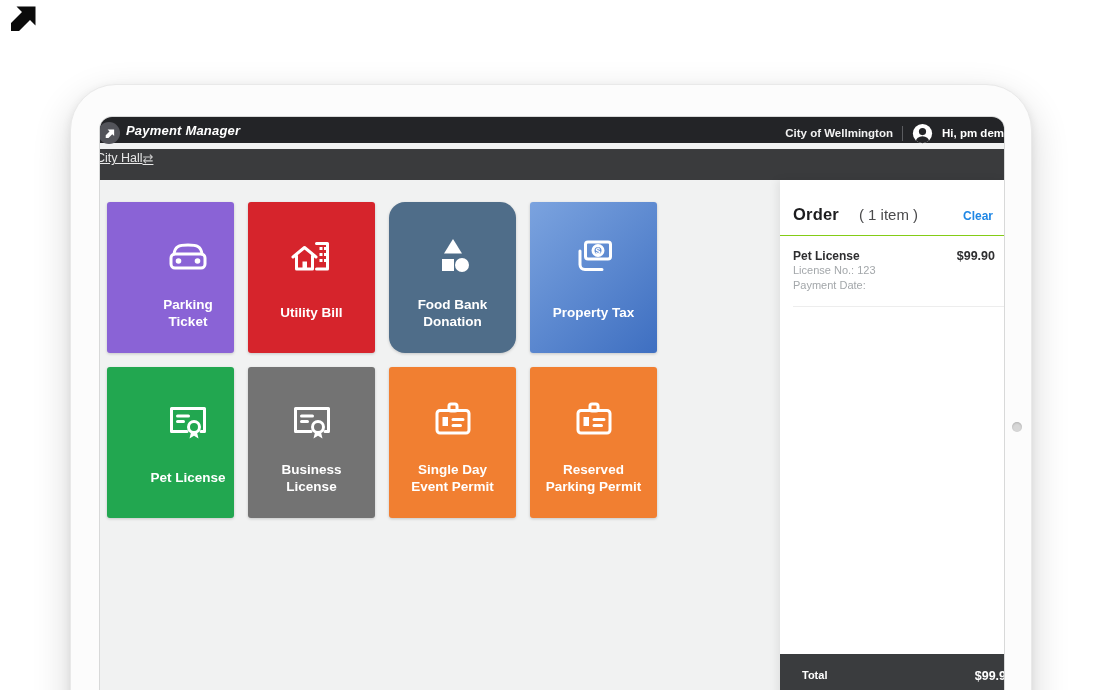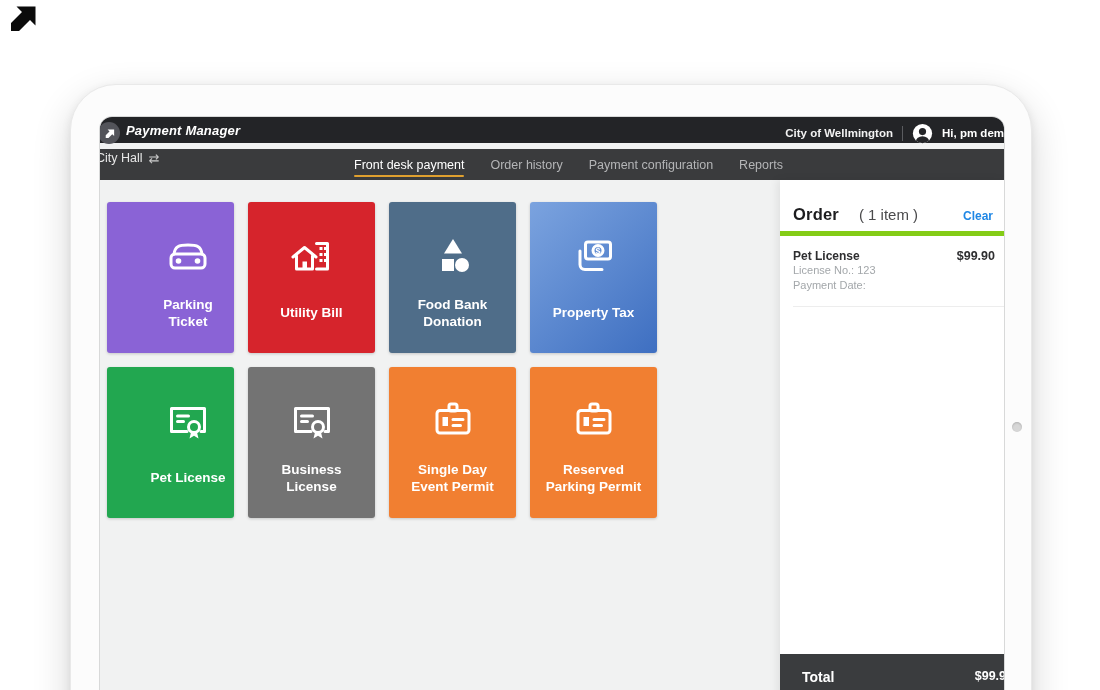--- a/index.html
+++ b/index.html
@@ -31,21 +31,21 @@
     letter-spacing:.2px; }
   .topbar-right { position:absolute; right:0; top:0; height:32px; display:flex;
     align-items:center; gap:9px; padding-right:0; }
   .org-name { color:#f2f2f2; font-size:11.5px; font-weight:700; }
   .tb-divider { width:1px; height:15px; background:#5b5c60; }
   .greeting { color:#fff; font-size:11.5px; font-weight:700; white-space:nowrap; }
 
   
   .navbar { position:absolute; left:0; top:32px; width:100%; height:31px; background:#3a3b3d; }
   .location { position:absolute; left:-4px; top:0; height:18px; display:flex; align-items:center;
-    gap:6px; color:#e8e8e8; font-size:12.5px; cursor:pointer; }
+    color:#e8e8e8; font-size:12.5px; cursor:pointer;text-decoration:underline; }
   .swap-icon { color:#c9c9c9; font-size:13px; line-height:1; }
   .tabs { position:absolute; left:254px; top:0; height:31px; display:flex; gap:26px; }
   .tab { position:relative; height:31px; display:flex; align-items:center;
     color:#b4b5b7; font-size:12.5px; cursor:pointer; white-space:nowrap; }
   .tab.active { color:#ffffff; }
   .tab.active::after { content:""; position:absolute; left:0; right:0; bottom:3px;
     height:2px; background:var(--accent); border-radius:1px; }
 
   
   .tile { position:absolute; width:127px; height:151px; border-radius:3px; color:#fff;
@@ -54,35 +54,35 @@
   .ticon { margin-top:30px; height:48px; display:flex; align-items:center; }
   .tlabel { flex:1; display:flex; align-items:center; text-align:center; max-width:102px;
     font-size:13.5px; font-weight:700; line-height:17px; margin-bottom:8px; }
   .t-r1 { top:85px; } .t-r2 { top:250px; }
   .t-c1 { left:7px;padding-left:35px; } .t-c2 { left:148px; } .t-c3 { left:289px; } .t-c4 { left:430px; }
 
   
   .order-panel { position:absolute; left:680px; top:63px; width:226px; height:552px;
     background:#ffffff; box-shadow:-3px 0 8px rgba(0,0,0,.07); }
   .order-header { height:56px; padding:25px 13px 0 13px; display:flex; align-items:baseline;
-    border-bottom:5px solid #84cc16; }
+    border-bottom:1px solid #84cc16; }
   .order-title { font-size:16.5px; font-weight:800; color:#1d1d1f; letter-spacing:.2px; }
   .order-count { font-size:15px; color:#4a4a4c; margin-left:20px; }
   .clear-link { margin-left:auto; font-size:12px; font-weight:700; color:var(--clear-color);
     cursor:pointer; }
   .order-item { margin-left:13px; padding:13px 11px 13px 0; border-bottom:1px solid #ededed;
     cursor:pointer; }
   .item-row { display:flex; align-items:baseline; }
   .item-name { font-size:12px; font-weight:700; color:#2e2e30; }
   .item-price { margin-left:auto; font-size:12.5px; font-weight:600; color:#2e2e30; }
   .item-detail { font-size:11px; color:#a3a7aa; line-height:15px; }
   .item-detail:first-of-type { margin-top:6px; }
   .total-bar { position:absolute; left:0; top:474px; width:100%; height:78px; background:#3a3c3e;
     display:flex; align-items:flex-start; padding:15px 0 0 22px; }
-  .total-label { color:#fff; font-size:14px; font-weight:700; }
+  .total-label { color:#fff; font-size:11px; font-weight:700; }
   .total-amt { margin-left:auto; margin-right:-7px; color:#fff; font-size:12.5px; font-weight:700;
     white-space:nowrap; }
 
   svg.icon { display:block; }
 </style>
 </head>
 <body>
 
 <div class="stage">
 
@@ -119,26 +119,20 @@
           </svg>
           <span class="greeting">Hi, pm dem</span>
         </div>
       </div>
 
       <div class="navbar">
         <div class="location">
           <span>City Hall</span>
           <span class="swap-icon">⇄</span>
         </div>
-        <div class="tabs">
-          <div class="tab active">Front desk payment</div>
-          <div class="tab">Order history</div>
-          <div class="tab">Payment configuration</div>
-          <div class="tab">Reports</div>
-        </div>
       </div>
 
       <div class="tile t-r1 t-c1" style="background: rgb(138, 99, 214);">
         <div class="ticon">
           <svg class="icon" width="48" height="48" viewBox="0 0 48 48" fill="none" stroke="#fff" stroke-width="3" stroke-linecap="round" stroke-linejoin="round">
             <path d="M10 22 C11 14.5 14.5 13 24 13 C33.5 13 37 14.5 38 22"></path>
             <rect x="7" y="22" width="34" height="14" rx="4"></rect>
             <circle cx="14.5" cy="29" r="2.8" fill="#fff" stroke="none"></circle>
             <circle cx="33.5" cy="29" r="2.8" fill="#fff" stroke="none"></circle>
           </svg>
@@ -159,21 +153,21 @@
               <rect x="31.5" y="21" width="3" height="3"></rect>
                 <rect x="36" y="21" width="3" height="3"></rect>
               <rect x="31.5" y="27" width="3" height="3"></rect>
                 <rect x="36" y="27" width="3" height="3"></rect>
             </g>
           </svg>
         </div>
         <div class="tlabel">Utility Bill</div>
       </div>
 
-      <div class="tile t-r1 t-c3" style="background: rgb(79, 109, 137);">
+      <div class="tile t-r1 t-c3" style="background: rgb(79, 109, 137); border-radius: 16px;">
         <div class="ticon">
           <svg class="icon" width="48" height="48" viewBox="0 0 48 48" fill="#fff">
             <polygon points="24,7 33,21.5 15,21.5"></polygon>
             <rect x="13" y="27" width="12" height="12"></rect>
             <circle cx="33" cy="33" r="7"></circle>
           </svg>
         </div>
         <div class="tlabel">Food Bank Donation</div>
       </div>
 

